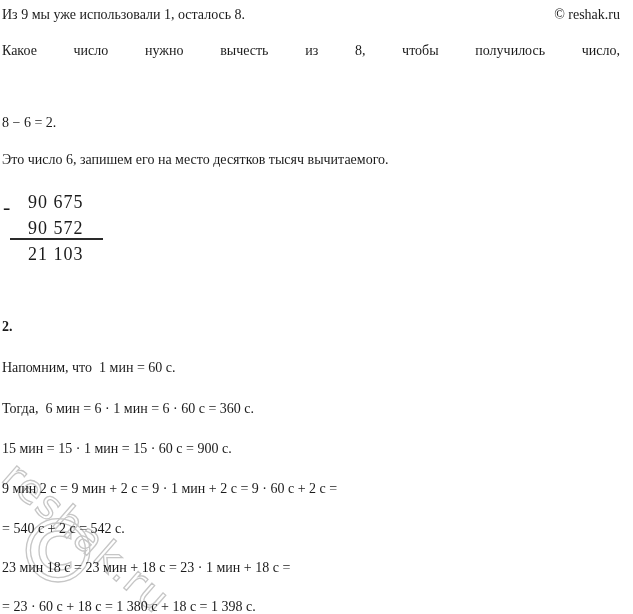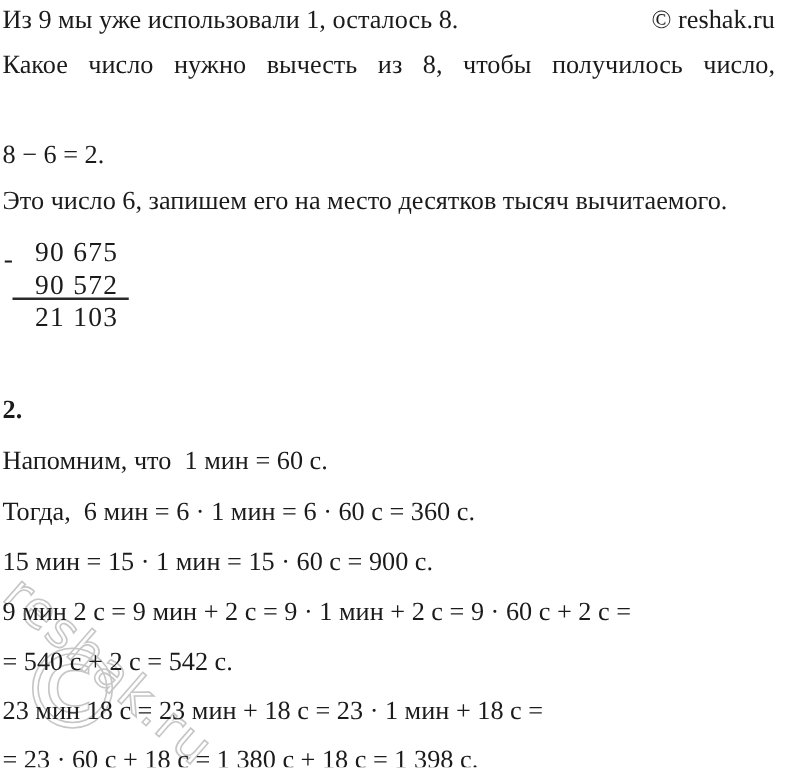--- a/index.html
+++ b/index.html
@@ -8,21 +8,21 @@
     width: 633px;
     height: 614px;
     background: #ffffff;
     overflow: hidden;
     font-family: "Liberation Serif", serif;
     color: #1b1b1b;
   }
   .ln {
     position: absolute;
     left: 2px;
-    font-size: 21px;
+    font-size: 14px;
     line-height: 24px;
     white-space: nowrap;
     z-index: 2;
   }
   .ln-justify {
     white-space: normal;
     left: 2px;
     right: 13px;
     text-align: justify;
     text-align-last: justify;
@@ -33,21 +33,21 @@
     left: auto;
     text-align: left;
   }
   .bold { font-weight: bold; }
 
   
   .sub-block { position: absolute; left: 0; top: 0; z-index: 2; }
   .sub-num {
     position: absolute;
     left: 28px;
-    font-size: 22px;
+    font-size: 18px;
     line-height: 24px;
     letter-spacing: 1px;
     white-space: nowrap;
   }
   .sub-operator {
     position: absolute;
     left: 3px;
     top: 194px;
     font-size: 22px;
   }

